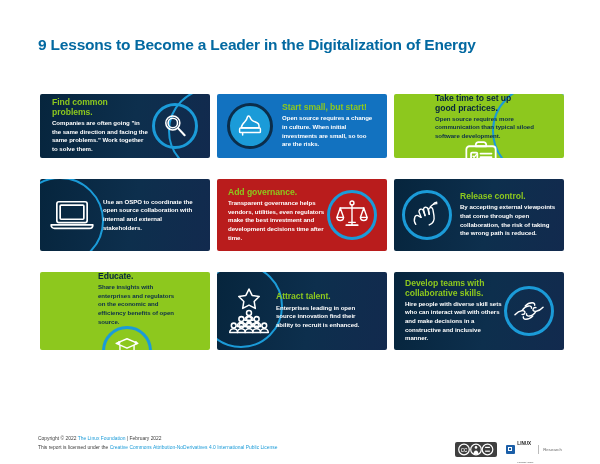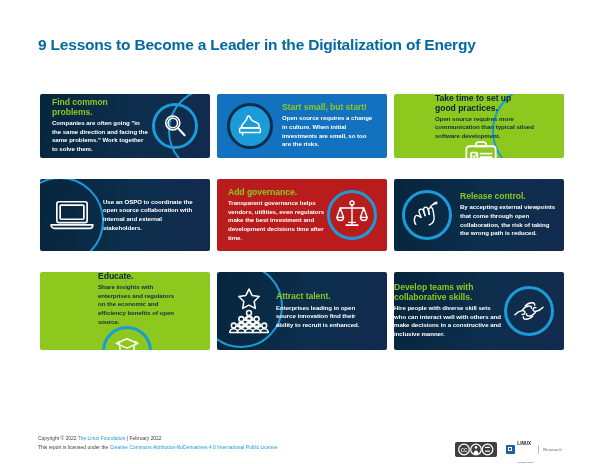--- a/index.html
+++ b/index.html
@@ -258,21 +258,21 @@
         </svg>
           </span>
       </div>
       <div class="txt" style="padding-left:6px;width:100px;">
         <div class="hd lime">Attract talent.</div>
         <div class="bd white">Enterprises leading in open source innovation find their ability to recruit is enhanced.</div>
       </div>
     </div>
 
     <div class="card navy">
-      <div class="txt" style="width:108px;">
+      <div class="txt" style="padding-left:11px;width:108px;">
         <div class="hd lime">Develop teams with collaborative skills.</div>
         <div class="bd white">Hire people with diverse skill sets who can interact well with others and make decisions in a constructive and inclusive manner.</div>
       </div>
       <div class="iconwrap" style="margin-left:2px;">
         <div class="ring thick" style="width:50px;height:50px;">
           <span>
           <svg width="32" height="30" viewBox="0 0 34 32" fill="none" stroke="#ffffff" stroke-width="1.5" stroke-linejoin="round" stroke-linecap="round">
             <path d="M2 20c2.2-2.4 4.6-4 7.6-4.4 2.4-.3 3.6 1 3 2.6-.4 1.1-1.8 1.7-3 1.4"></path>
             <path d="M9.6 15.6c1.6-2.6 4-4.6 7-5 2.2-.3 3.4.9 3 2.4"></path>
             <path d="M13 10.6c2-2.2 4.6-3.4 7.4-3.4 2 0 3 1.2 2.6 2.6"></path>

